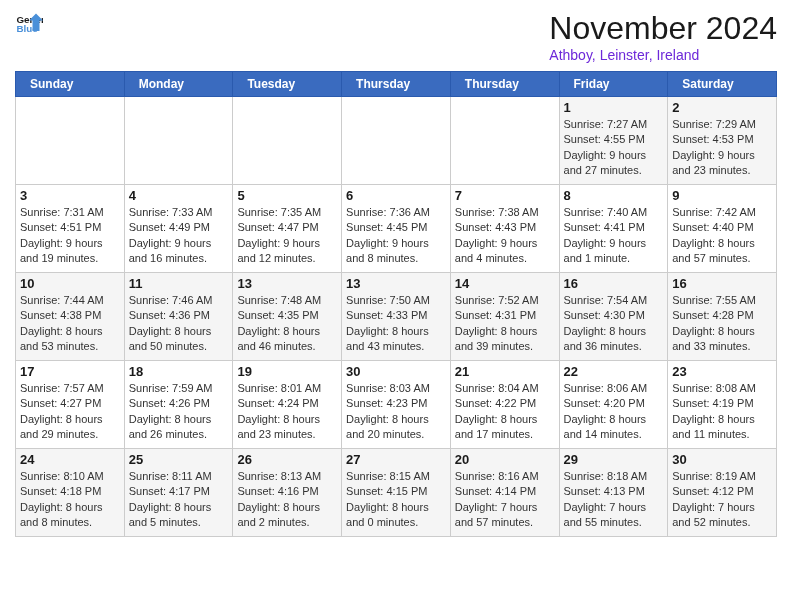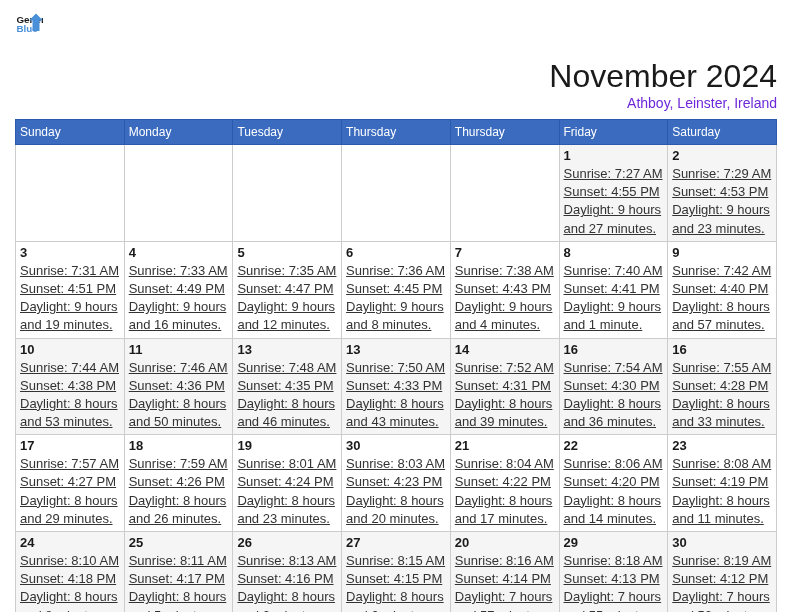--- a/index.html
+++ b/index.html
@@ -23,43 +23,42 @@
     .logo {
       display: flex;
       align-items: center;
       gap: 4px;
     }
     .logo-icon {
       width: 28px;
       height: 28px;
     }
     .title-block {
-      text-align: right;
-      margin-top: 48px;
+      text-align: left;
     }
     .month-title {
       font-size: 32px;
       font-weight: normal;
       color: #1a1a1a;
     }
     .location {
       font-size: 14px;
       color: #6d28d9;
     }
     table {
       width: 100%;
       border-collapse: collapse;
       table-layout: fixed;
     }
     thead tr th {
       background: #3a6bbf;
       color: #fff;
       font-size: 12px;
-      font-weight: normal;
-      padding: 5px 4px;
+      font-weight: bold;
+      padding: 5px 14px;
       text-align: left;
       border: 1px solid #2a5aae;
     }
     tbody tr td {
       border: 1px solid #ccc;
       vertical-align: top;
       padding: 3px 4px;
       font-size: 9.5px;
       color: #333;
       height: 88px;
@@ -69,24 +68,23 @@
       background: #f5f5f5;
     }
     .day-number {
       font-size: 13px;
       font-weight: bold;
       color: #1a1a1a;
       display: block;
       margin-bottom: 2px;
     }
     .day-info {
-      font-size: 13px;
+      font-size: 11px;
       color: #333;
       line-height: 1.4;
-      text-decoration: underline;
     }
     .empty-cell {
       background: #fff !important;
     }
   </style>
 </head>
 <body>
 
 <div class="container">
   <div class="header">

